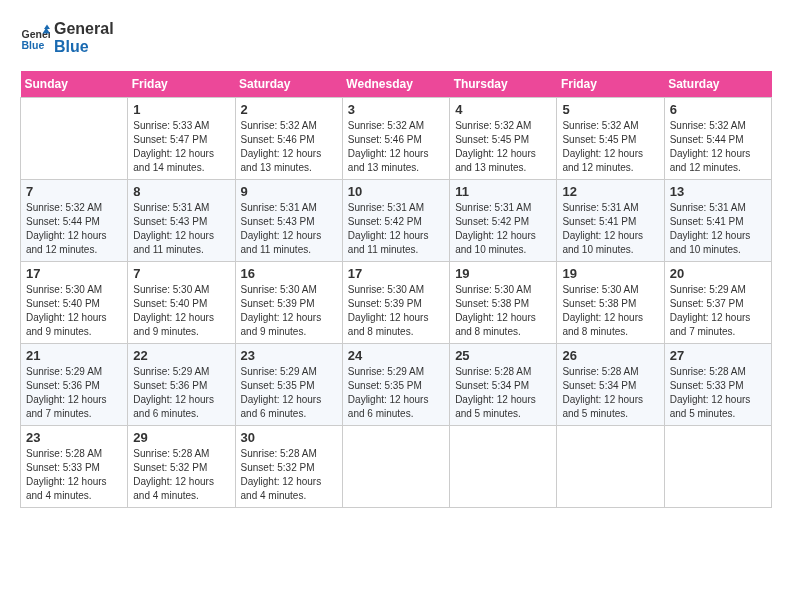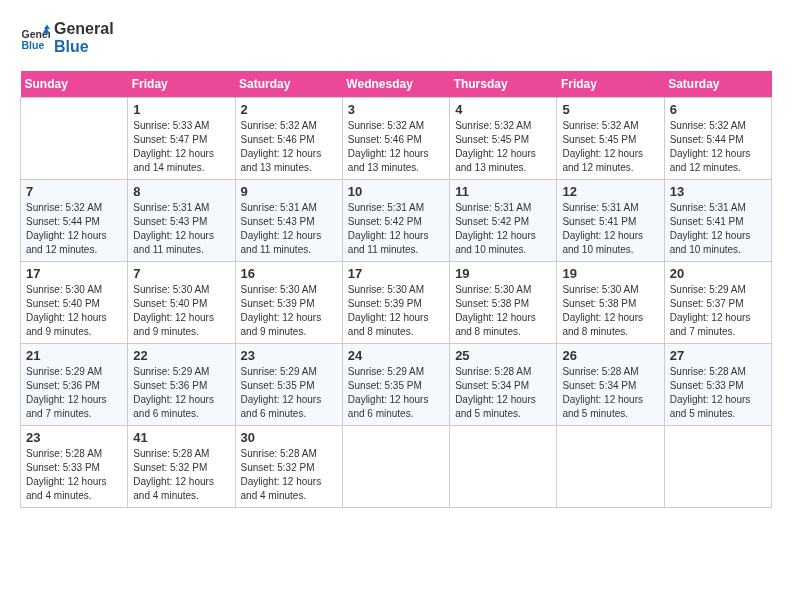--- a/index.html
+++ b/index.html
@@ -314,21 +314,21 @@
       </tr>
       <tr>
         <td>
           <span class="day-number">23</span>
           <div class="day-info" style="white-space: pre-line;">Sunrise: 5:28 AM
 Sunset: 5:33 PM
 Daylight: 12 hours
 and 4 minutes.</div>
         </td>
         <td>
-          <span class="day-number">41</span>
+          <span class="day-number">29</span>
           <div class="day-info" style="white-space: pre-line;">Sunrise: 5:28 AM
 Sunset: 5:32 PM
 Daylight: 12 hours
 and 4 minutes.</div>
         </td>
         <td>
           <span class="day-number">30</span>
           <div class="day-info" style="white-space: pre-line;">Sunrise: 5:28 AM
 Sunset: 5:32 PM
 Daylight: 12 hours

